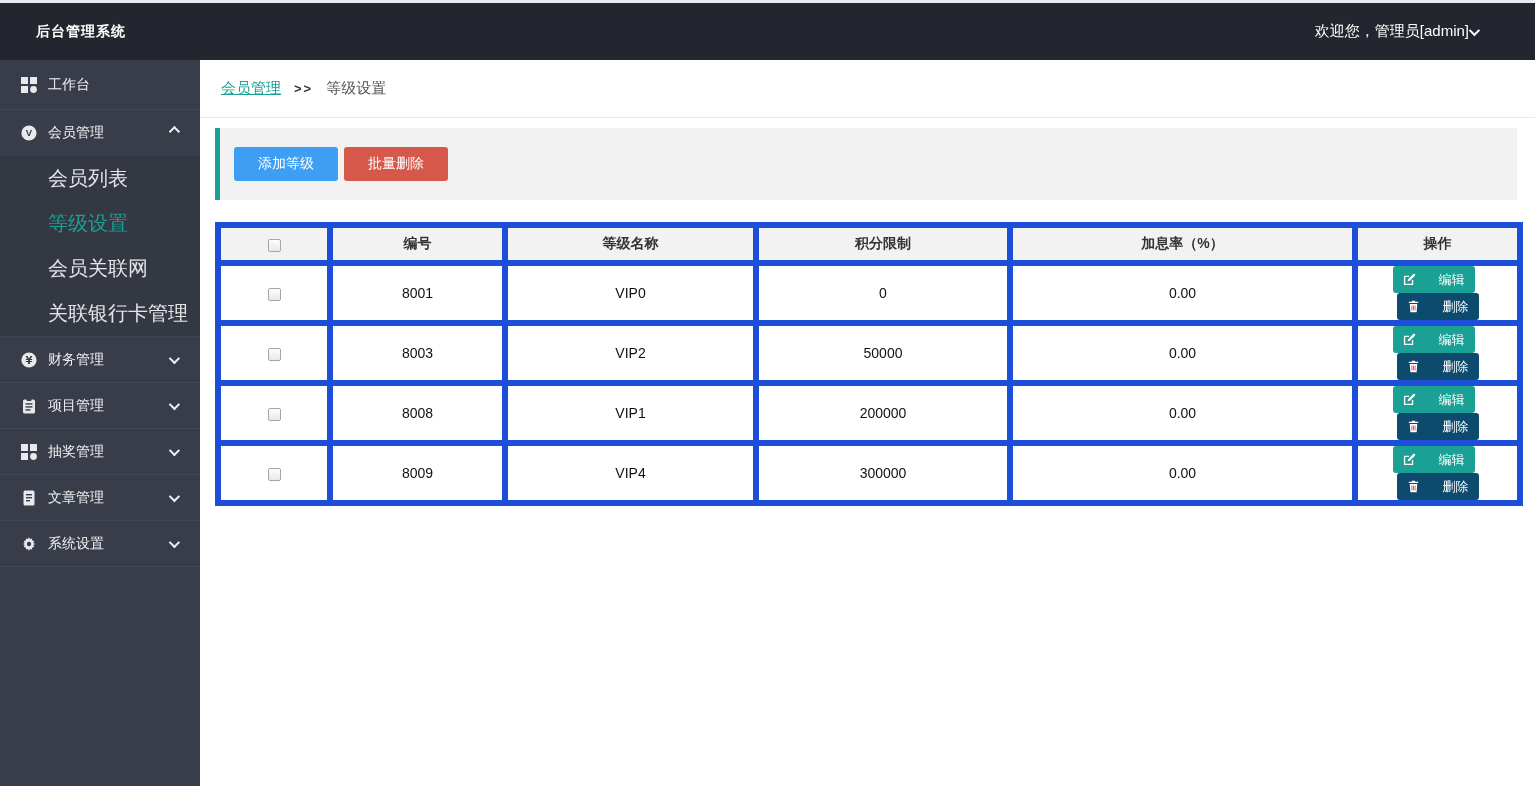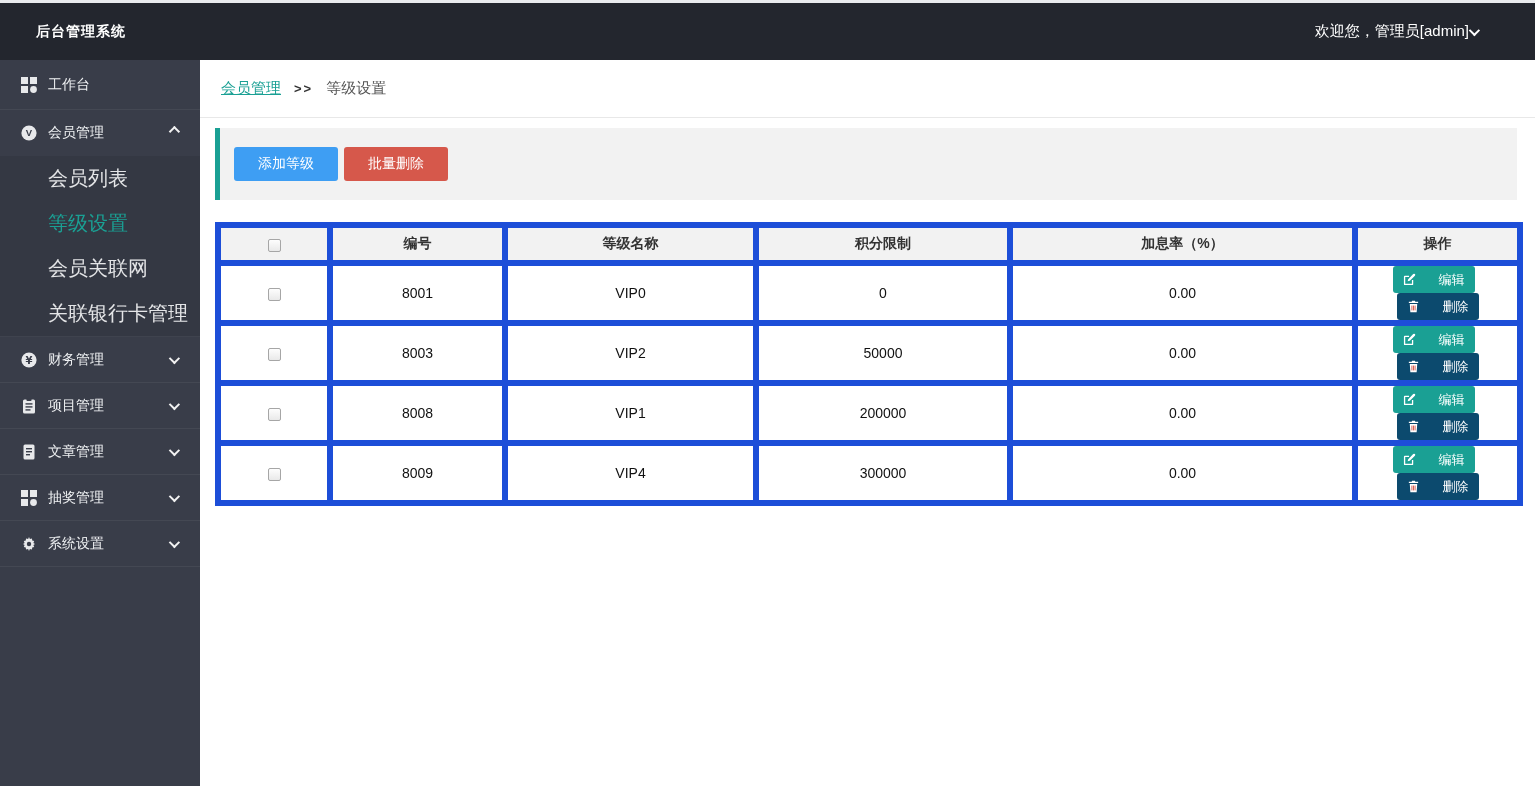--- a/index.html
+++ b/index.html
@@ -151,40 +151,40 @@
           <rect x="4.5" y="11.2" width="5" height="1.4" fill="#393d49"></rect>
         </svg>
       </span>
       <span class="nav-label">项目管理</span>
       <span class="chev down nav-chev"></span>
     </div>
 
     <div class="nav-item">
       <span class="nav-icon">
         <svg class="icon-svg" viewBox="0 0 16 16" width="16" height="16">
+          <rect x="0" y="0" width="7" height="7" fill="#e8e9eb"></rect>
+          <rect x="0" y="9" width="7" height="7" fill="#e8e9eb"></rect>
+          <rect x="9" y="0" width="7" height="7" fill="#e8e9eb"></rect>
+          <circle cx="12.5" cy="12.5" r="3.4" fill="#e8e9eb"></circle>
+        </svg>
+      </span>
+      <span class="nav-label">抽奖管理</span>
+      <span class="chev down nav-chev"></span>
+    </div>
+
+    <div class="nav-item">
+      <span class="nav-icon">
+        <svg class="icon-svg" viewBox="0 0 16 16" width="16" height="16">
           <rect x="2.5" y="0.5" width="11" height="15" rx="1.5" fill="#e8e9eb"></rect>
           <rect x="5" y="4" width="6" height="1.4" fill="#393d49"></rect>
           <rect x="5" y="7" width="6" height="1.4" fill="#393d49"></rect>
           <rect x="5" y="10" width="4" height="1.4" fill="#393d49"></rect>
         </svg>
       </span>
       <span class="nav-label">文章管理</span>
-      <span class="chev down nav-chev"></span>
-    </div>
-
-    <div class="nav-item">
-      <span class="nav-icon">
-        <svg class="icon-svg" viewBox="0 0 16 16" width="16" height="16">
-          <rect x="0" y="0" width="7" height="7" fill="#e8e9eb"></rect>
-          <rect x="0" y="9" width="7" height="7" fill="#e8e9eb"></rect>
-          <rect x="9" y="0" width="7" height="7" fill="#e8e9eb"></rect>
-          <circle cx="12.5" cy="12.5" r="3.4" fill="#e8e9eb"></circle>
-        </svg>
-      </span>
-      <span class="nav-label">抽奖管理</span>
       <span class="chev down nav-chev"></span>
     </div>
 
     <div class="nav-item">
       <span class="nav-icon">
         <svg class="icon-svg" viewBox="0 0 16 16" width="16" height="16">
           <path fill="#e8e9eb" d="M8 1l.9 1.9 2.1-.5.2 2.1 2 .5-.8 1.9L14 8l-1.6 1.1.8 1.9-2 .5-.2 2.1-2.1-.5L8 15l-.9-1.9-2.1.5-.2-2.1-2-.5.8-1.9L2 8l1.6-1.1-.8-1.9 2-.5.2-2.1 2.1.5z"></path>
           <circle cx="8" cy="8" r="2.2" fill="#393d49"></circle>
         </svg>
       </span>

